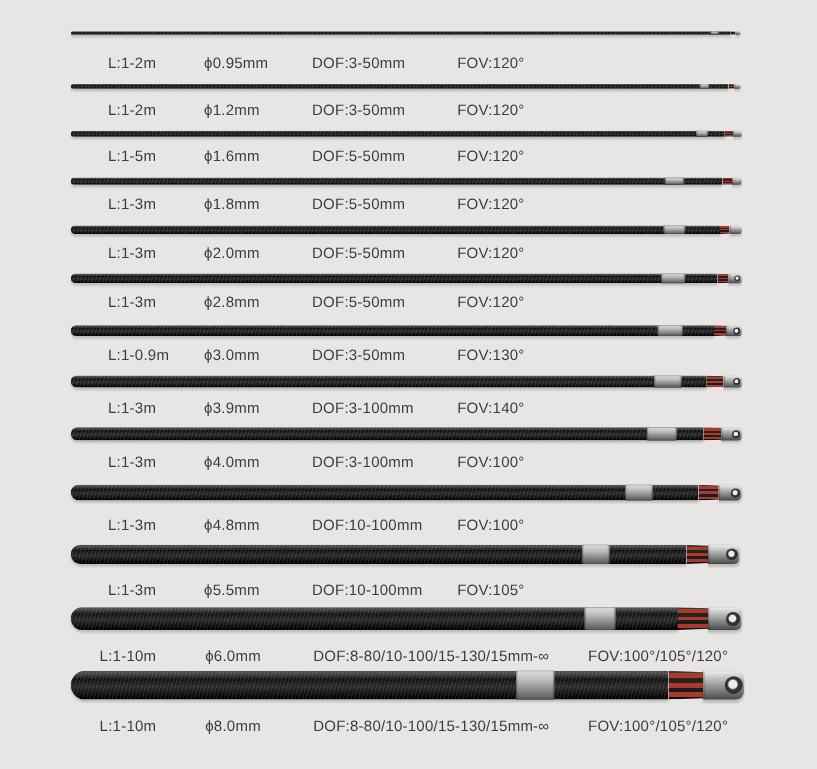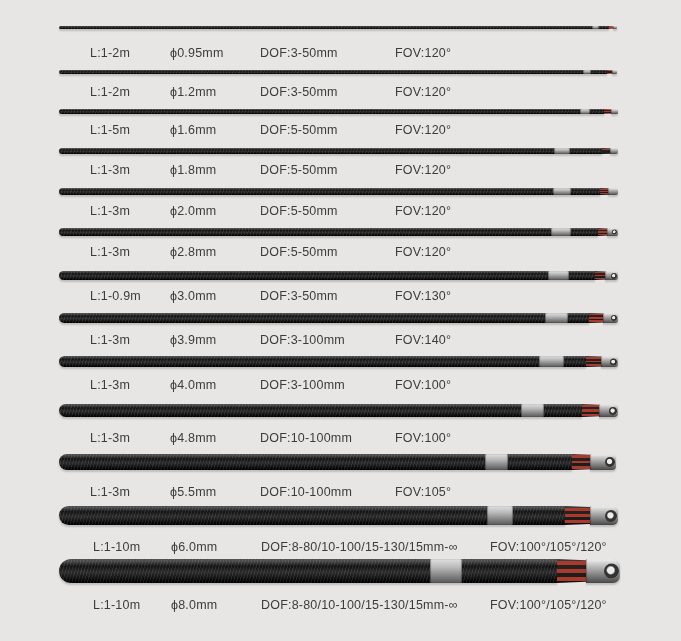--- a/index.html
+++ b/index.html
@@ -12,22 +12,22 @@
   }
   
   .specs{
     position:absolute;left:0;width:681px;height:15px;
     font-size:12.5px;line-height:15px;color:#3c3c3c;letter-spacing:.2px;
   }
   .specs span{position:absolute;white-space:nowrap;}
   .col-l{left:90px;}
   .col-d{left:170px;}
   .col-dof{left:260px;}
-  .col-fov{left:395px;}
-  .wide .col-l{left:93px;}
+  .col-fov{left:381px;}
+  .wide .col-l{left:83px;}
   .wide .col-d{left:171px;}
   .wide .col-dof{left:261px;}
   .wide .col-fov{left:490px;}
   
   .probe{position:absolute;}
   .probe > div{position:absolute;top:0;height:100%;}
   .cable{
     left:0;
     background:
       repeating-linear-gradient(105deg, rgba(255,255,255,.09) 0 1px, rgba(255,255,255,0) 1px 3px),

